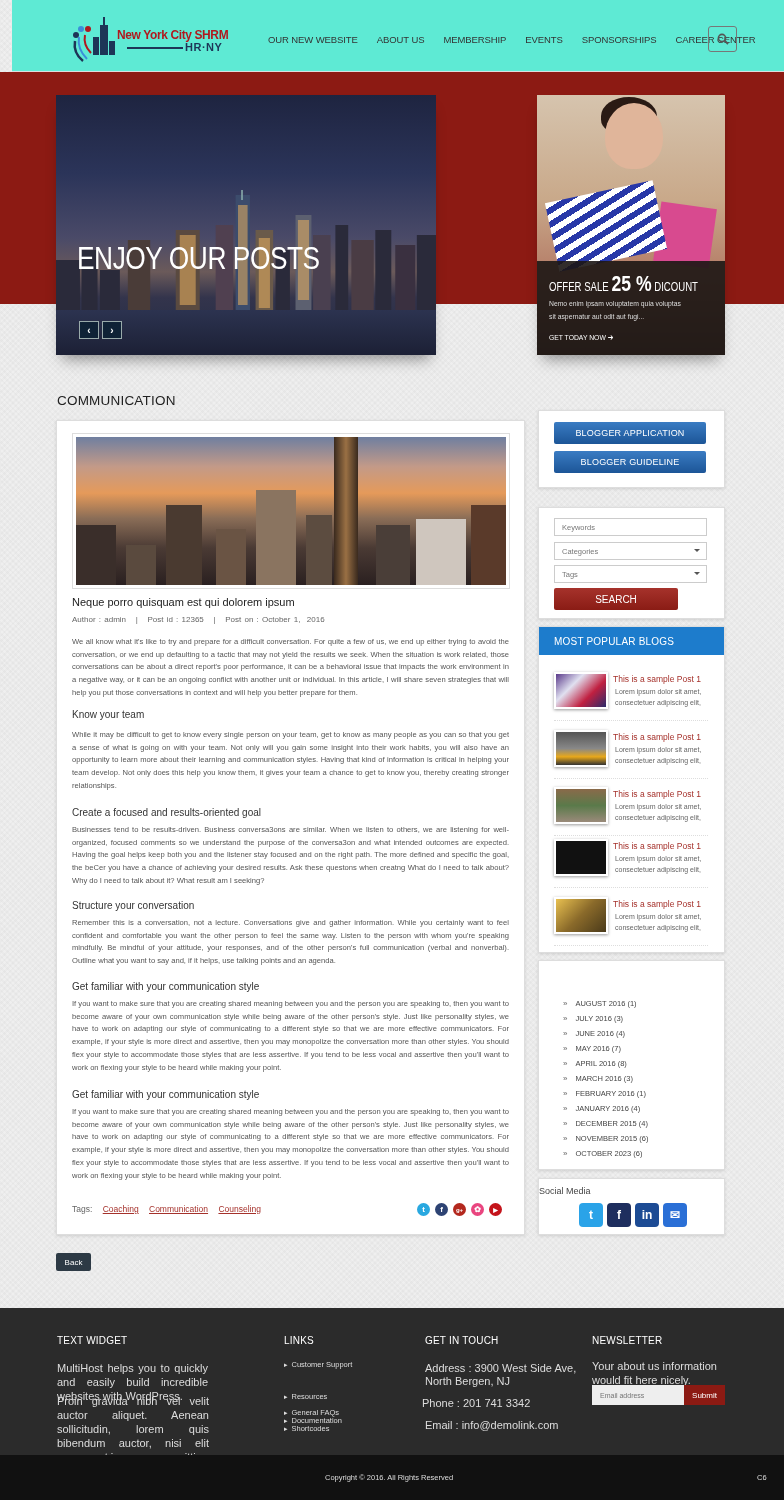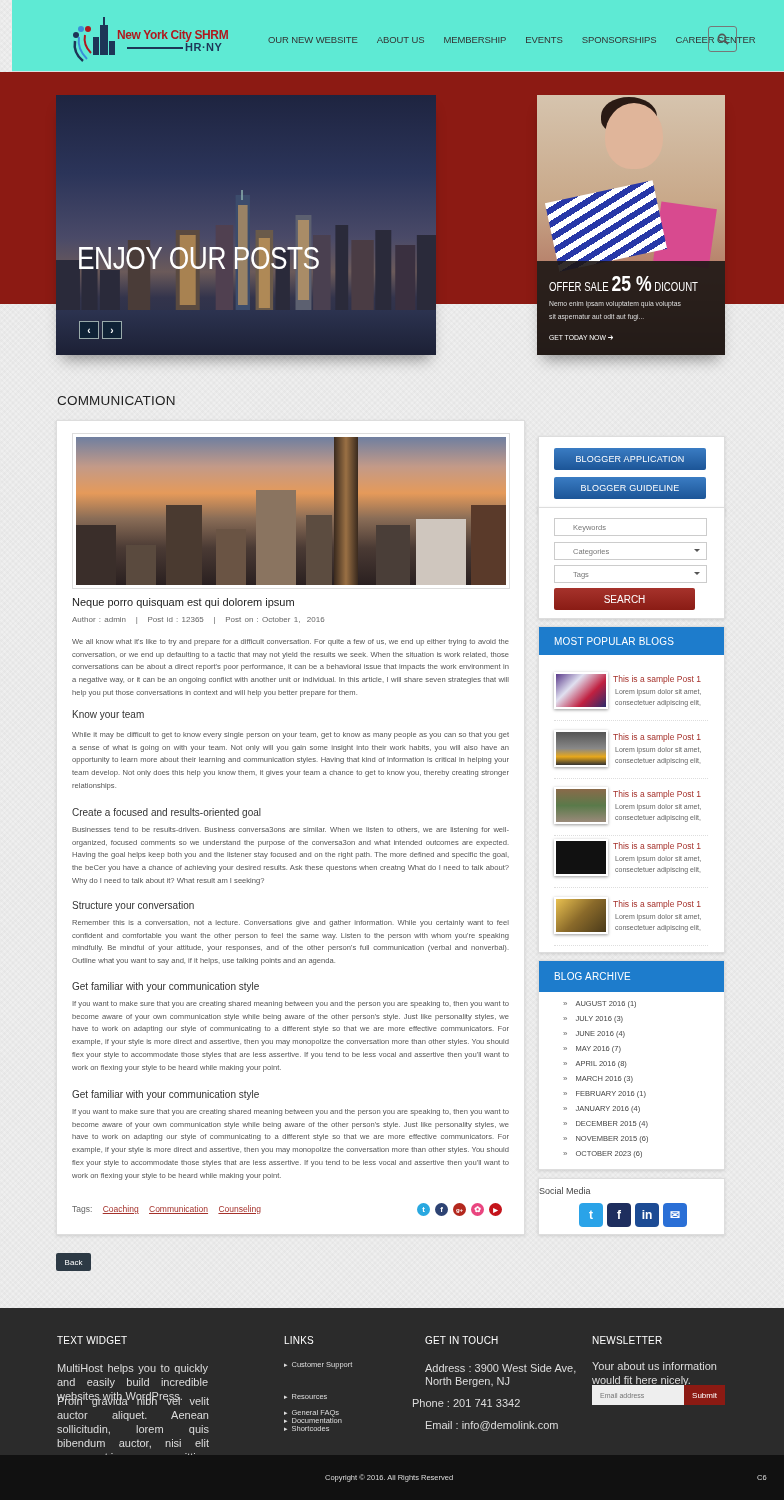--- a/index.html
+++ b/index.html
@@ -39,23 +39,23 @@
 .post-meta{position:absolute;left:15px;top:194px;font-size:8px;color:#666;word-spacing:1px}
 .body{position:absolute;left:15px;width:437px;font-size:7.6px;line-height:12.7px;color:#555;text-align:justify}
 .h3{position:absolute;left:15px;font-size:10px;color:#333}
 .tags{position:absolute;left:15px;top:783px;font-size:8.5px;color:#666}
 .tags a{color:#a5312b;text-decoration:underline;margin-left:8px}
 .share{position:absolute;left:360px;top:782px;display:flex;gap:5px}
 .share span{width:13px;height:13px;border-radius:50%;color:#fff;font-size:8px;font-weight:bold;display:flex;align-items:center;justify-content:center}
 .back-btn{position:absolute;left:56px;top:1253px;width:35px;height:18px;background:#2d3a45;border-radius:2px;color:#fff;font-size:8px;display:flex;align-items:center;justify-content:center;border:none}
 .widget{position:absolute;left:538px;width:187px;background:#fff;border:1px solid #ddd;box-shadow:0 1px 3px rgba(0,0,0,.12)}
 .blue-btn{position:absolute;left:15px;width:152px;height:22px;background:linear-gradient(180deg,#3a7cc3,#1c5597);color:#fff;font-size:9px;border-radius:2px;display:flex;align-items:center;justify-content:center;border:none;letter-spacing:.2px}
-.field{position:absolute;left:15px;width:153px;height:18px;border:1px solid #ccc;font-size:7.5px;color:#777;padding-left:18px;display:flex;align-items:center;background:#fff}
+.field{position:absolute;left:15px;width:153px;height:18px;border:1px solid #ccc;font-size:7.5px;color:#777;padding-left:7px;display:flex;align-items:center;background:#fff}
 .field .caret{position:absolute;right:6px;top:6px;width:0;height:0;border-left:3px solid transparent;border-right:3px solid transparent;border-top:3px solid #555}
-.red-btn{position:absolute;left:15px;width:141px;height:22px;background:linear-gradient(180deg,#a6322b,#8a1c15);color:#fff;font-size:10px;border-radius:2px;display:flex;align-items:center;justify-content:center;border:none}
+.red-btn{position:absolute;left:15px;width:124px;height:22px;background:linear-gradient(180deg,#a6322b,#8a1c15);color:#fff;font-size:10px;border-radius:2px;display:flex;align-items:center;justify-content:center;border:none}
 .whead{height:28px;background:#1d7ccc;color:#fff;font-size:10px;padding-left:15px;display:flex;align-items:center;letter-spacing:.2px}
 .pop-item{position:absolute;left:15px;width:154px;height:52px;border-bottom:1px dotted #ddd}
 .pop-item .thumb{position:absolute;left:0;top:3px;width:54px;height:37px;border:2px solid #fff;box-shadow:0 1px 3px rgba(0,0,0,.4)}
 .pop-item .ttl{position:absolute;left:59px;top:5px;font-size:8.5px;color:#a5312b;white-space:nowrap}
 .pop-item .txt{position:absolute;left:61px;top:17px;font-size:7px;line-height:11px;color:#666;white-space:nowrap}
 .arch{position:absolute;left:24px;font-size:7.5px;color:#444;white-space:nowrap}
 .arch .chev{color:#666;margin-right:8px;font-size:8px}
 .social-title{position:absolute;left:0;width:100%;top:7px;font-size:9px;color:#444}
 .soc{position:absolute;top:24px;width:24px;height:24px;border-radius:4px;color:#fff;font-weight:bold;display:flex;align-items:center;justify-content:center;font-size:12px}
 .footer{position:absolute;left:0;top:1308px;width:784px;height:147px;background:#2b2b2b}
@@ -199,21 +199,21 @@
     <span style="background:#29a8e0">t</span>
     <span style="background:#2d4373">f</span>
     <span style="background:#b3281e;font-size:6px">g+</span>
     <span style="background:#e9457f">✿</span>
     <span style="background:#c4141b;font-size:6px">▶</span>
   </div>
 </div>
 
 <button class="back-btn">Back</button>
 
-<div class="widget" style="top:436px;height:78px">
+<div class="widget" style="top:410px;height:78px">
   <button class="blue-btn" style="top:11px">BLOGGER APPLICATION</button>
   <button class="blue-btn" style="top:40px">BLOGGER GUIDELINE</button>
 </div>
 
 <div class="widget" style="top:507px;height:112px">
   <div class="field" style="top:10px">Keywords</div>
   <div class="field" style="top:34px">
       <span>Categories</span>
       <i class="caret"></i>
     </div>
@@ -247,21 +247,20 @@
     <div class="txt"><span>Lorem ipsum dolor sit amet,</span><br><span>consectetuer adipiscing elit,</span></div>
   </div>
   <div class="pop-item" style="top:267px">
     <div class="thumb" style="background:linear-gradient(135deg,#e8c050,#8a6a2a,#4a3a1a)"></div>
     <div class="ttl">This is a sample Post 1</div>
     <div class="txt"><span>Lorem ipsum dolor sit amet,</span><br><span>consectetuer adipiscing elit,</span></div>
   </div>
 </div>
 
 <div class="widget" style="top:960px;height:210px">
-  <div class="whead" style="height:31px">BLOG ARCHIVE</div>
   <div class="arch" style="top:38px"><span class="chev">»</span><span>AUGUST 2016 (1)</span></div>
   <div class="arch" style="top:53px"><span class="chev">»</span><span>JULY 2016 (3)</span></div>
   <div class="arch" style="top:68px"><span class="chev">»</span><span>JUNE 2016 (4)</span></div>
   <div class="arch" style="top:83px"><span class="chev">»</span><span>MAY 2016 (7)</span></div>
   <div class="arch" style="top:98px"><span class="chev">»</span><span>APRIL 2016 (8)</span></div>
   <div class="arch" style="top:113px"><span class="chev">»</span><span>MARCH 2016 (3)</span></div>
   <div class="arch" style="top:128px"><span class="chev">»</span><span>FEBRUARY 2016 (1)</span></div>
   <div class="arch" style="top:143px"><span class="chev">»</span><span>JANUARY 2016 (4)</span></div>
   <div class="arch" style="top:158px"><span class="chev">»</span><span>DECEMBER 2015 (4)</span></div>
   <div class="arch" style="top:173px"><span class="chev">»</span><span>NOVEMBER 2015 (6)</span></div>
@@ -285,21 +284,21 @@
 <div class="fh" style="left:284px">LINKS</div>
 <div class="fl" style="left:284px;top:1360px">Customer Support</div>
 <div class="fl" style="left:284px;top:1416px">Documentation</div>
 <div class="fl" style="left:284px;top:1392px">Resources</div>
 <div class="fl" style="left:284px;top:1408px">General FAQs</div>
 <div class="fl" style="left:284px;top:1424px">Shortcodes</div>
 
 <div class="fh" style="left:425px">GET IN TOUCH</div>
 <div class="ft" style="left:425px;top:1361px">Address : 3900 West Side Ave,</div>
 <div class="ft" style="left:425px;top:1374px">North Bergen, NJ</div>
-<div class="ft" style="left:412px;top:1396px">Phone : 201 741 3342</div>
+<div class="ft" style="left:422px;top:1396px">Phone : 201 741 3342</div>
 <div class="ft" style="left:425px;top:1418px">Email : info@demolink.com</div>
 
 <div class="fh" style="left:592px">NEWSLETTER</div>
 <div class="ft" style="left:592px;top:1359px;width:130px">Your about us information would fit here nicely.</div>
 <input class="nl-input" placeholder="Email address" style="">
 <button class="nl-btn">Submit</button>
 
 <div class="bottom"></div>
 <div class="copy">Copyright © 2016. All Rights Reserved</div>
 <div class="c6">C6</div>

